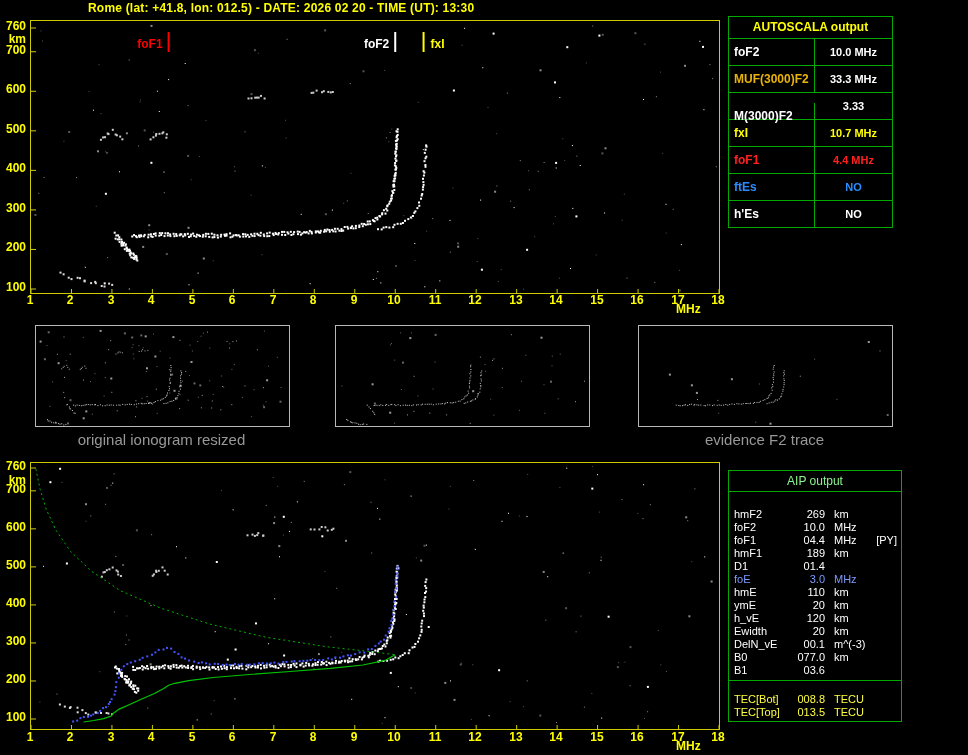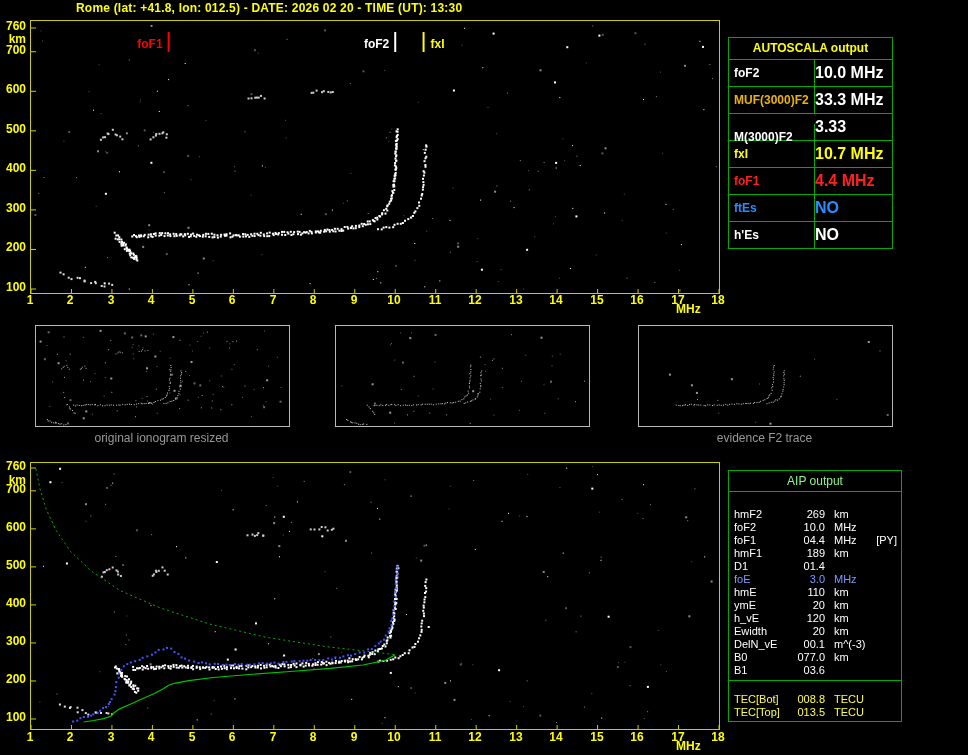--- a/index.html
+++ b/index.html
@@ -1,36 +1,36 @@
 <!DOCTYPE html>
 <html><head>
 <meta charset="utf-8">
 <style>
   html,body{margin:0;padding:0;background:#000;}
   #app{position:relative;width:968px;height:755px;background:#000;overflow:hidden;
        font-family:"Liberation Sans",sans-serif;}
-  .title{position:absolute;left:76px;top:1px;color:#ffff00;font-weight:bold;font-size:12px;letter-spacing:.2px;}
+  .title{position:absolute;left:88px;top:1px;color:#ffff00;font-weight:bold;font-size:12px;letter-spacing:.2px;}
   .plot{position:absolute;background:#000;border:1px solid #cccc00;}
   #plot-top{left:30px;top:20px;width:688px;height:272px;}
   #plot-bottom{left:30px;top:462px;width:688px;height:266px;}
   .plot svg{display:block;}
   .axis-label{position:absolute;color:#ffff00;font-weight:bold;font-size:12px;line-height:13px;}
   .ylab{width:26px;text-align:right;}
   .xlab{width:22px;text-align:center;}
   .thumb{position:absolute;top:325px;width:253px;height:100px;background:#000;border:1px solid #b8b8b8;}
-  .caption{position:absolute;top:431px;width:253px;text-align:center;color:#989898;font-size:12px;}
+  .caption{position:absolute;top:431px;width:253px;text-align:center;color:#989898;font-size:15px;}
   
-  #as-table{position:absolute;left:728px;top:37px;width:163px;border:1px solid #00aa00;background:#000;}
+  #as-table{position:absolute;left:728px;top:16px;width:163px;border:1px solid #00aa00;background:#000;}
   .as-header{height:21px;line-height:21px;text-align:center;color:#ffff00;font-weight:bold;font-size:12px;
              border-bottom:1px solid #00aa00;}
   .as-row{display:flex;height:26px;border-bottom:1px solid #00aa00;}
   .as-row:last-child{border-bottom:none;}
   .as-label{width:80px;padding-left:5px;line-height:26px;font-size:12px;font-weight:bold;
             border-right:1px solid #00aa00;}
-  .as-value{flex:1;text-align:left;line-height:26px;font-size:16px;font-weight:bold;}
+  .as-value{flex:1;text-align:center;line-height:26px;font-size:11px;font-weight:bold;}
   
   #aip-table{position:absolute;left:728px;top:470px;width:172px;border:1px solid #00aa00;background:#000;
              font-size:11px;color:#fff;padding-bottom:2px;}
   .aip-header{height:20px;line-height:20px;text-align:center;color:#8cf58c;font-size:12px;
               border-bottom:1px solid #00aa00;margin-bottom:3px;}
   .aip-row{display:flex;height:13px;line-height:13px;}
   .aip-param{width:57px;padding-left:5px;white-space:nowrap;}
   .aip-val{width:34px;text-align:right;white-space:nowrap;}
   .aip-unit{width:38px;padding-left:9px;white-space:nowrap;}
   .aip-extra{flex:1;text-align:right;padding-right:4px;white-space:nowrap;}

